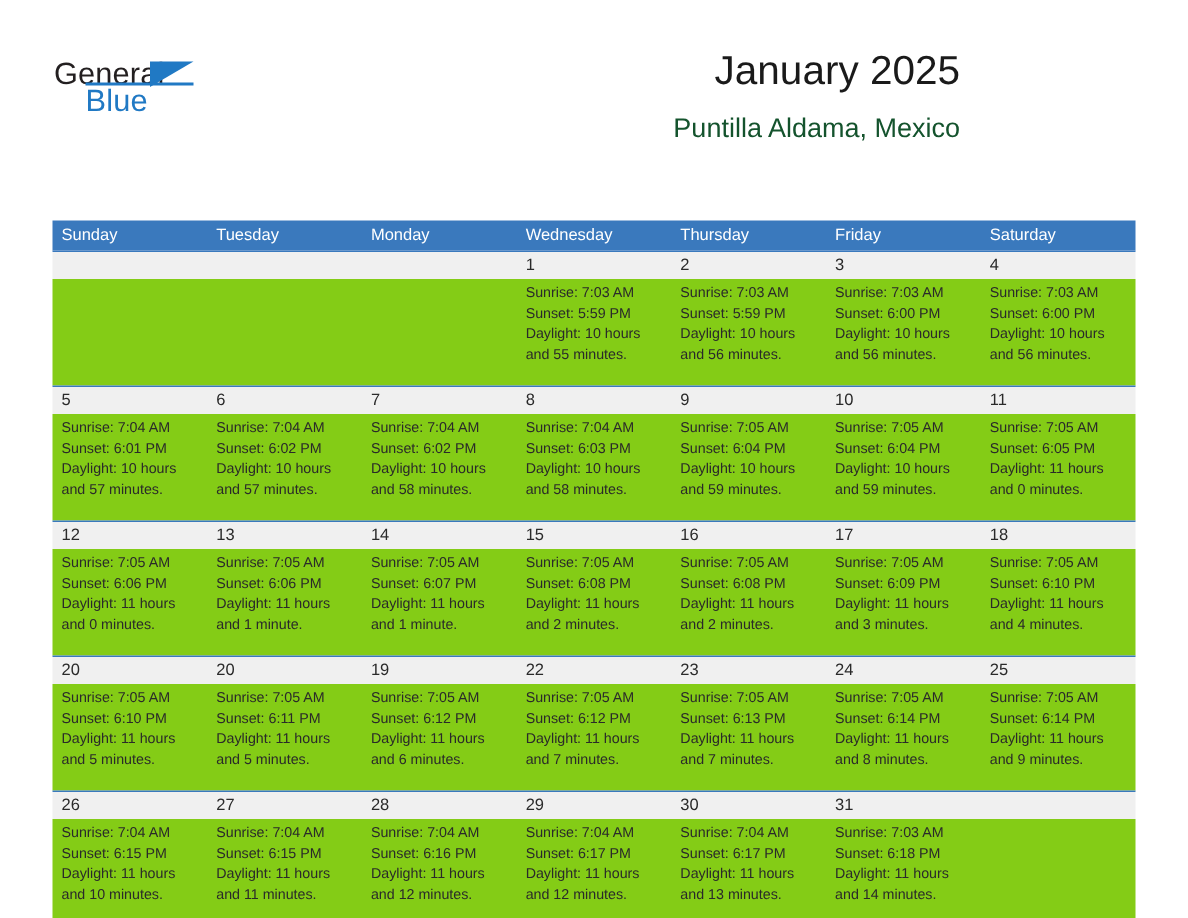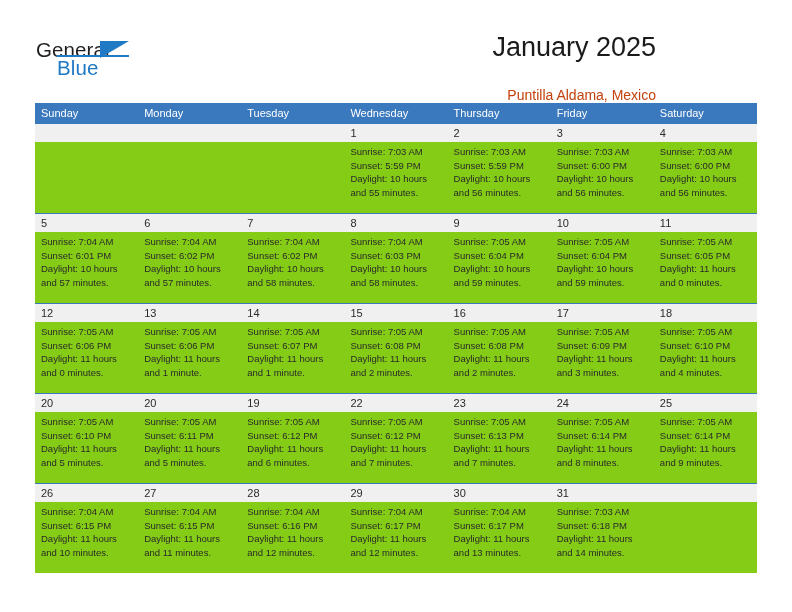--- a/index.html
+++ b/index.html
@@ -70,51 +70,52 @@
     position: absolute;
     left: 21px;
     top: 17px;
     width: 72px;
     height: 2px;
     background: #2079c4;
   }
 
   .title-block {
     position: absolute;
-    right: 36px;
+    right: 52px;
     top: 31px;
     text-align: right;
   }
   .title {
     font-size: 27px;
     color: #1a1a1a;
     line-height: 32px;
     white-space: nowrap;
   }
   .subtitle {
-    font-size: 14px;
-    color: #c2410c;
+    font-size: 18px;
+    color: #14532d;
     line-height: 18px;
-    margin-top: 23px;
+    margin-top: 13px;
     white-space: nowrap;
   }
 
   
   .calendar {
     position: absolute;
     left: 35px;
     top: 103px;
     width: 722px;
   }
 
   .weekdays {
     display: flex;
     width: 722px;
     height: 20px;
     background: #3a79bd;
+    margin-top: 44px;
   }
   .weekday {
     flex: 1 1 0;
     box-sizing: border-box;
     padding-left: 6px;
     font-size: 11px;
     line-height: 20px;
     color: #ffffff;
     overflow: hidden;
     white-space: nowrap;
@@ -183,22 +184,22 @@
       <div class="title">January 2025</div>
       <div class="subtitle">Puntilla Aldama, Mexico</div>
     </div>
 
   </div>
 
   <div class="calendar">
 
     <div class="weekdays">
       <div class="weekday">Sunday</div>
+      <div class="weekday">Tuesday</div>
       <div class="weekday">Monday</div>
-      <div class="weekday">Tuesday</div>
       <div class="weekday">Wednesday</div>
       <div class="weekday">Thursday</div>
       <div class="weekday">Friday</div>
       <div class="weekday">Saturday</div>
     </div>
 
     <div class="week">
       <div class="week-dates">
         <div class="date-cell"></div>
         <div class="date-cell"></div>

